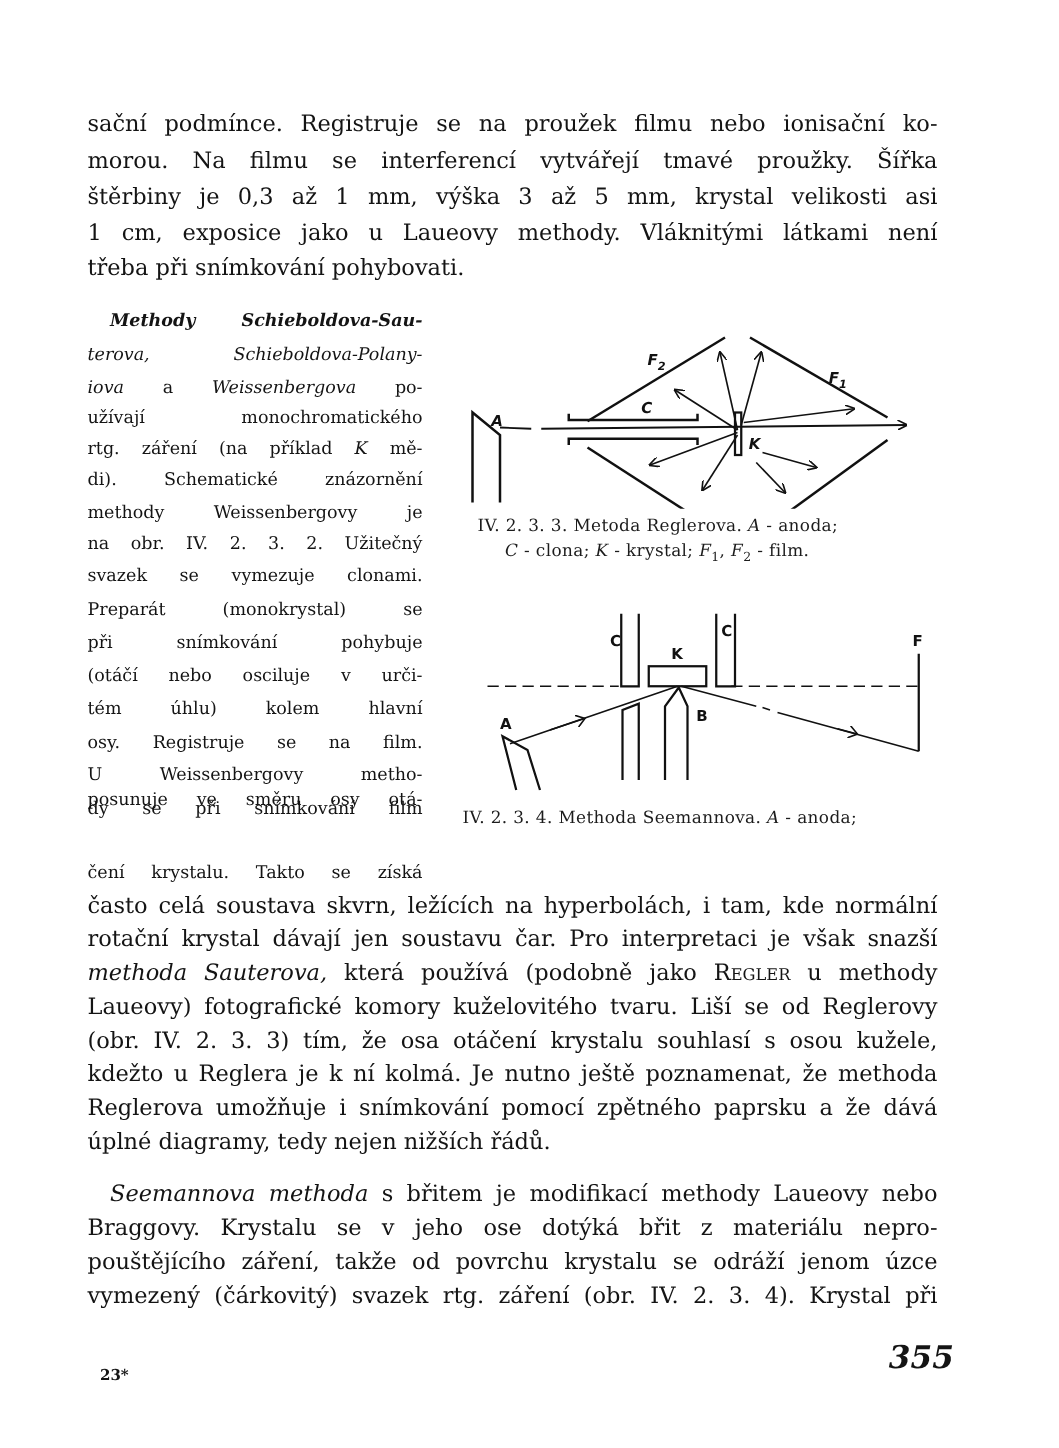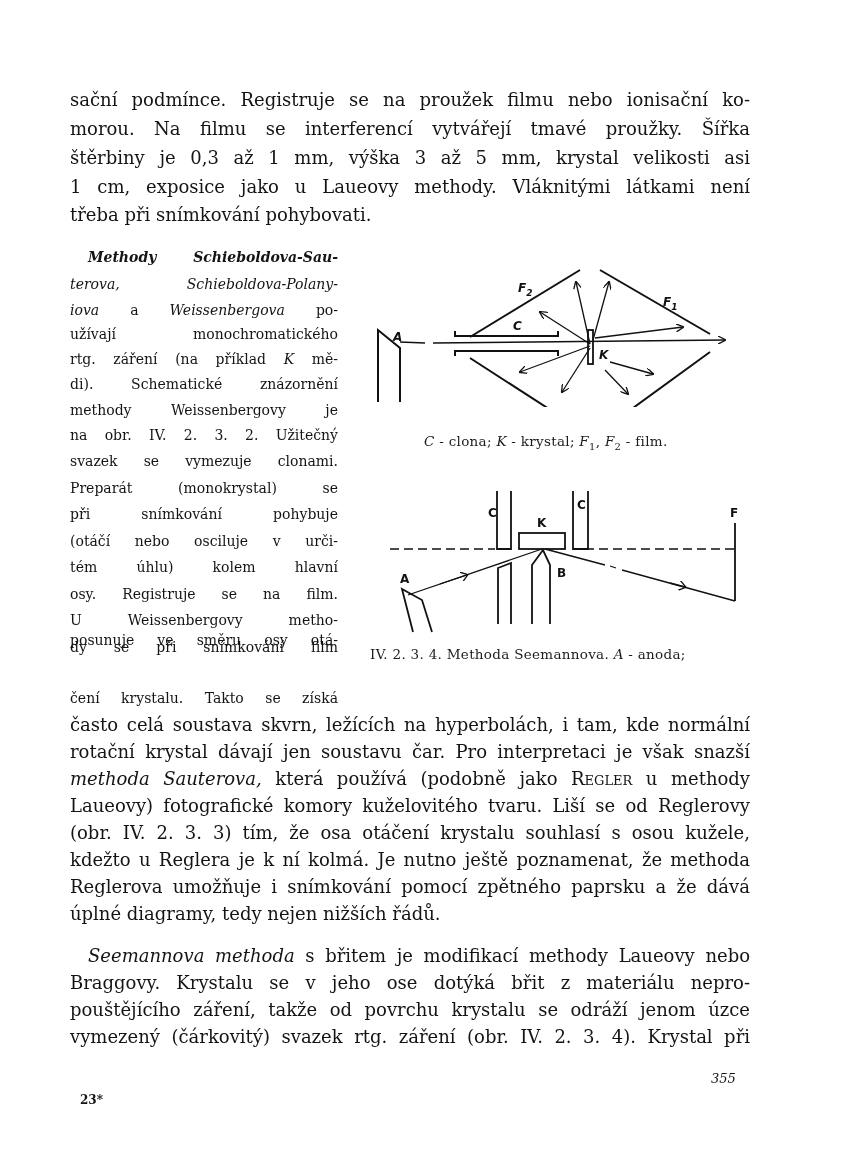--- a/index.html
+++ b/index.html
@@ -13,21 +13,21 @@
         white-space: nowrap; text-align: justify; text-align-last: justify; }
   .nl.indent { left: 88px; width: 250px; }
   .indent { }
   .it { font-style: italic; }
   .sc { font-variant: small-caps; }
   .caption { position: absolute; font-size: 13.5px; line-height: 18px; white-space: nowrap; color: #1c1c1c;
              letter-spacing: 0.3px; }
   .fig { position: absolute; }
   .fig svg { display: block; }
   .footer-left { position: absolute; left: 80px; top: 1093px; font-size: 12px; font-weight: bold; }
-  .footer-right { position: absolute; left: 711px; top: 1071px; font-size: 13px; font-style: italic; font-weight: normal; }
+  .footer-right { position: absolute; left: 711px; top: 1071px; font-size: 25px; font-style: italic; font-weight: bold; }
   .lbl { font-family: "DejaVu Sans", "Liberation Sans", sans-serif; font-weight: bold; font-size: 12px; fill: #111; }
   .lbl-it { font-family: "DejaVu Sans", "Liberation Sans", sans-serif; font-style: italic; font-weight: bold; font-size: 12px; fill: #111; }
 </style>
 </head>
 <body>
 
 <div class="page">
 
   <div>
     <div class="line" style="top:88px">sační podmínce. Registruje se na proužek filmu nebo ionisační ko-</div>
@@ -108,21 +108,26 @@
           <path d="M240,108 L263,132" marker-end="url(#ah)"></path>
         </g>
       </g>
       <text class="lbl-it" x="28" y="79">A</text>
       <text class="lbl-it" x="148" y="68">C</text>
       <text class="lbl-it" x="234" y="97">K</text>
       <text class="lbl-it" x="153" y="30"><tspan>F</tspan><tspan dy="4" font-size="9">2</tspan></text>
       <text class="lbl-it" x="298" y="44"><tspan>F</tspan><tspan dy="4" font-size="9">1</tspan></text>
     </svg>
   </div>
-  <div class="caption" style="left:404px; top:432px;margin-left:20px;">
+  <div class="caption" style="left:382px; top:412px;">
+    <span>IV. 2. 3. 3. Metoda Reglerova.</span>
+    <span class="it">A</span>
+    <span>- anoda;</span>
+  </div>
+  <div class="caption" style="left:404px; top:432px;">
     <span class="it">C</span><span style="white-space:pre"> - clona; </span><span class="it">K</span><span style="white-space:pre"> - krystal; </span><span class="it">F</span><sub style="font-size:10px">1</sub><span style="white-space:pre">, </span><span class="it">F</span><sub style="font-size:10px">2</sub><span style="white-space:pre"> - film.</span>
   </div>
 
   <div class="fig" style="left:370px; top:485px;">
     <svg width="380" height="150" viewBox="0 0 380 150">
       <defs>
         <marker id="ah2" markerWidth="10" markerHeight="10" refX="6" refY="5" orient="auto" markerUnits="userSpaceOnUse">
           <path d="M0,0 L7,5 L0,10" fill="none" stroke="#111" stroke-width="1.3"></path>
         </marker>
       </defs>

